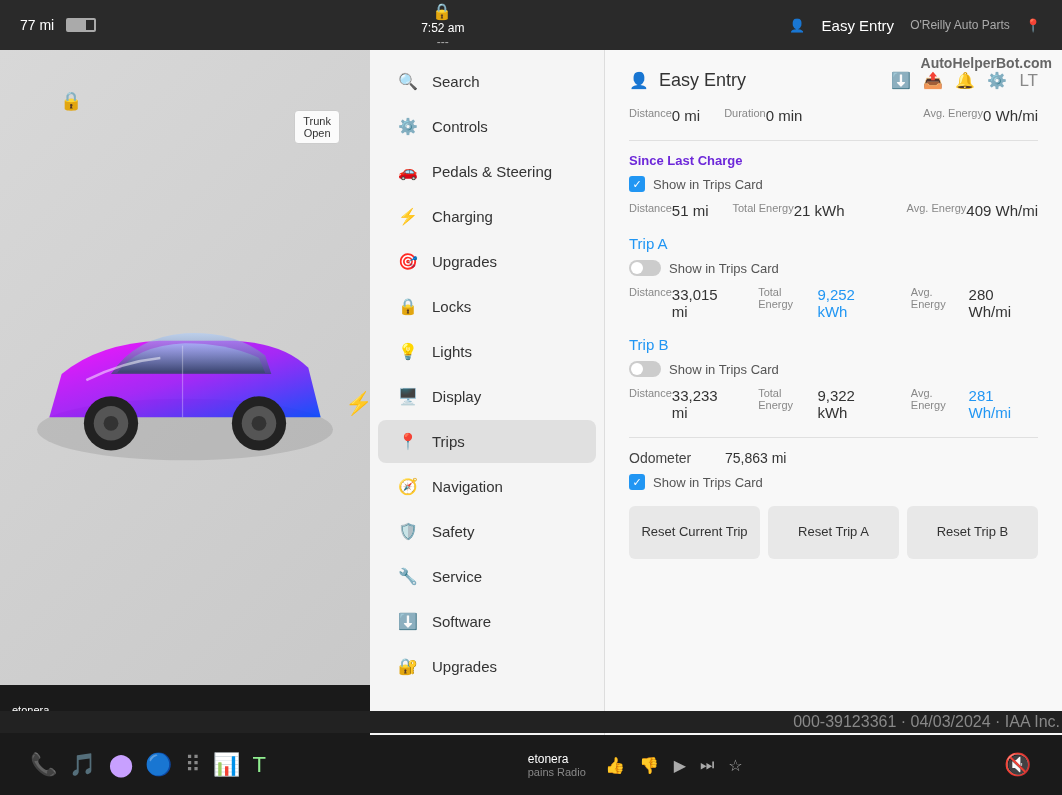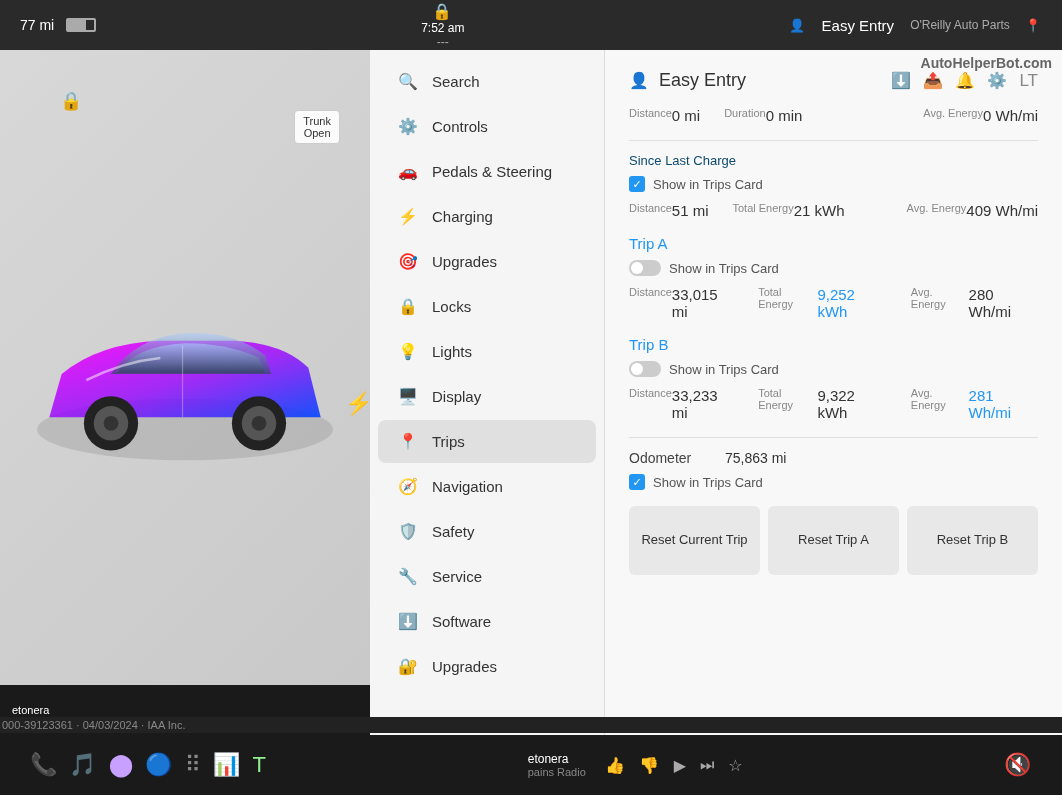--- a/index.html
+++ b/index.html
@@ -203,22 +203,22 @@
       margin-bottom: 2px;
     }
     .stat-value {
       font-size: 15px;
       color: #333;
       font-weight: 400;
     }
 
     .section-title {
       font-size: 13px;
-      font-weight: 400;
-      color: #0c4a6e;
+      font-weight: 700;
+      color: #6d28d9;
       margin: 12px 0 8px 0;
     }
 
     .trip-title {
       font-size: 15px;
       font-weight: 500;
       color: #2196F3;
       margin: 14px 0 8px 0;
     }
 
@@ -292,21 +292,21 @@
     }
 
     
     .reset-buttons {
       display: flex;
       gap: 8px;
       margin-top: 16px;
     }
     .reset-btn {
       flex: 1;
-      padding: 26px 12px;
+      padding: 18px 12px;
       background: #e8e8e8;
       border: none;
       border-radius: 6px;
       font-size: 13px;
       color: #333;
       cursor: pointer;
       text-align: center;
       line-height: 1.3;
     }
 
@@ -359,22 +359,22 @@
       color: #aaa;
       font-size: 16px;
       cursor: pointer;
     }
 
     
     .bottom-text {
       position: absolute;
       bottom: 62px;
       left: 0; right: 0;
-      text-align: left;
-      font-size: 11px;
+      text-align: right;
+      font-size: 16px;
       color: #888;
       background: #222;
       padding: 2px;
     }
 
     .energy-highlight {
       color: #2196F3;
       font-weight: 500;
     }
 

